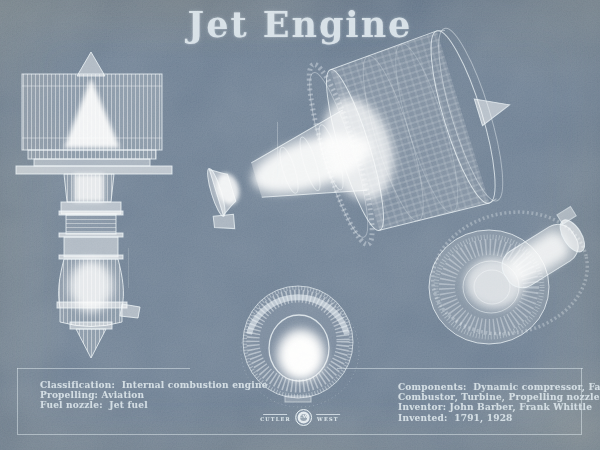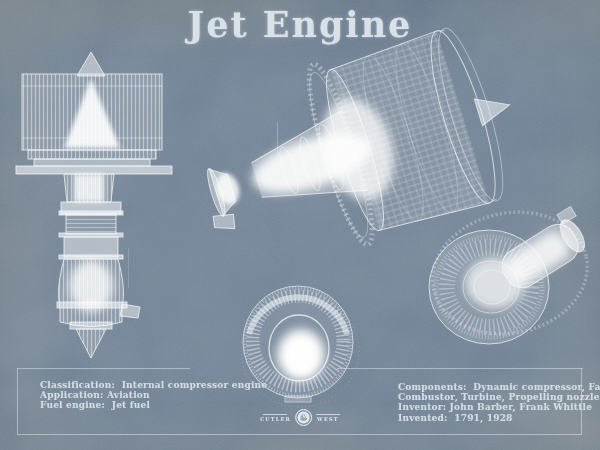--- a/index.html
+++ b/index.html
@@ -191,23 +191,23 @@
       <ellipse cx="64" cy="84" rx="15" ry="17" fill="#ffffff" stroke="none" filter="url(#blur2)"></ellipse>
       <rect x="48" y="124" width="26" height="6" fill="rgba(255,255,255,.3)" opacity=".7"></rect>
     </g>
   </svg>
 
   <div class="footer-frame"></div>
   <div class="frame-top seg-left"></div>
   <div class="frame-top seg-right"></div>
 
   <div class="specs specs-left">
-    <div class="spec-line">Classification:  Internal compressor engine</div>
-    <div class="spec-line">Application: Aviation</div>
-    <div class="spec-line">Fuel engine:  Jet fuel</div>
+    <div class="spec-line">Classification:  Internal combustion engine</div>
+    <div class="spec-line">Propelling: Aviation</div>
+    <div class="spec-line">Fuel nozzle:  Jet fuel</div>
   </div>
 
   <div class="specs specs-right">
     <div class="spec-line">Components:  Dynamic compressor, Fan,</div>
     <div class="spec-line">Combustor, Turbine, Propelling nozzle</div>
     <div class="spec-line">Inventor: John Barber, Frank Whittle</div>
     <div class="spec-line">Invented:  1791, 1928</div>
   </div>
 
   <div class="brand">

